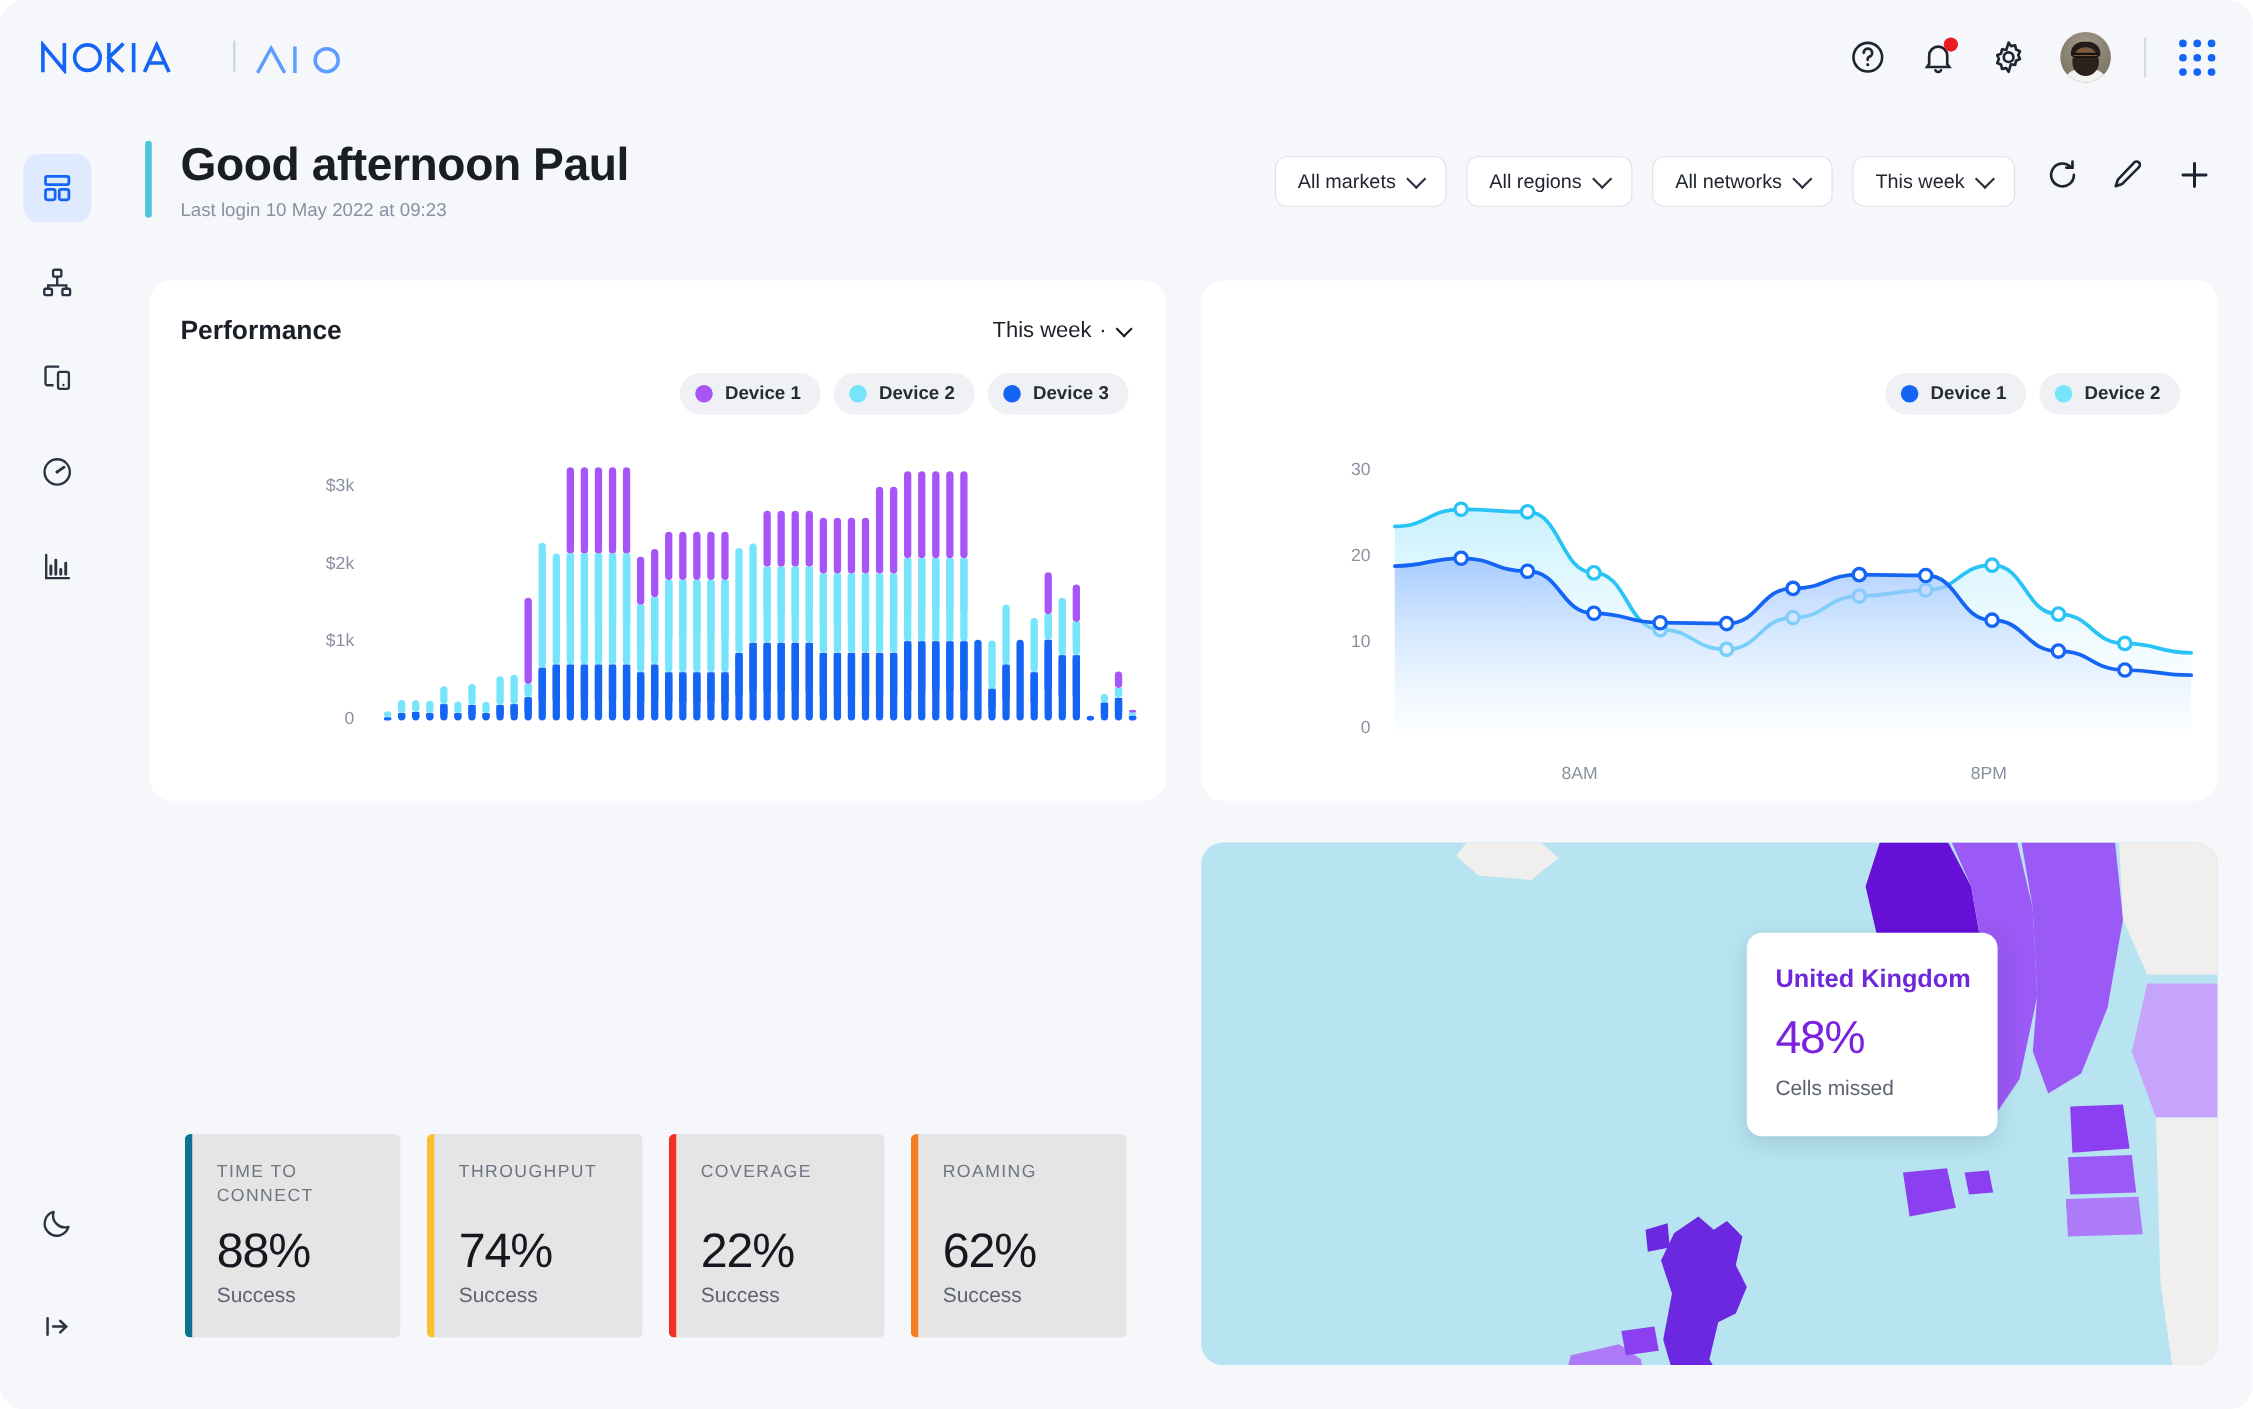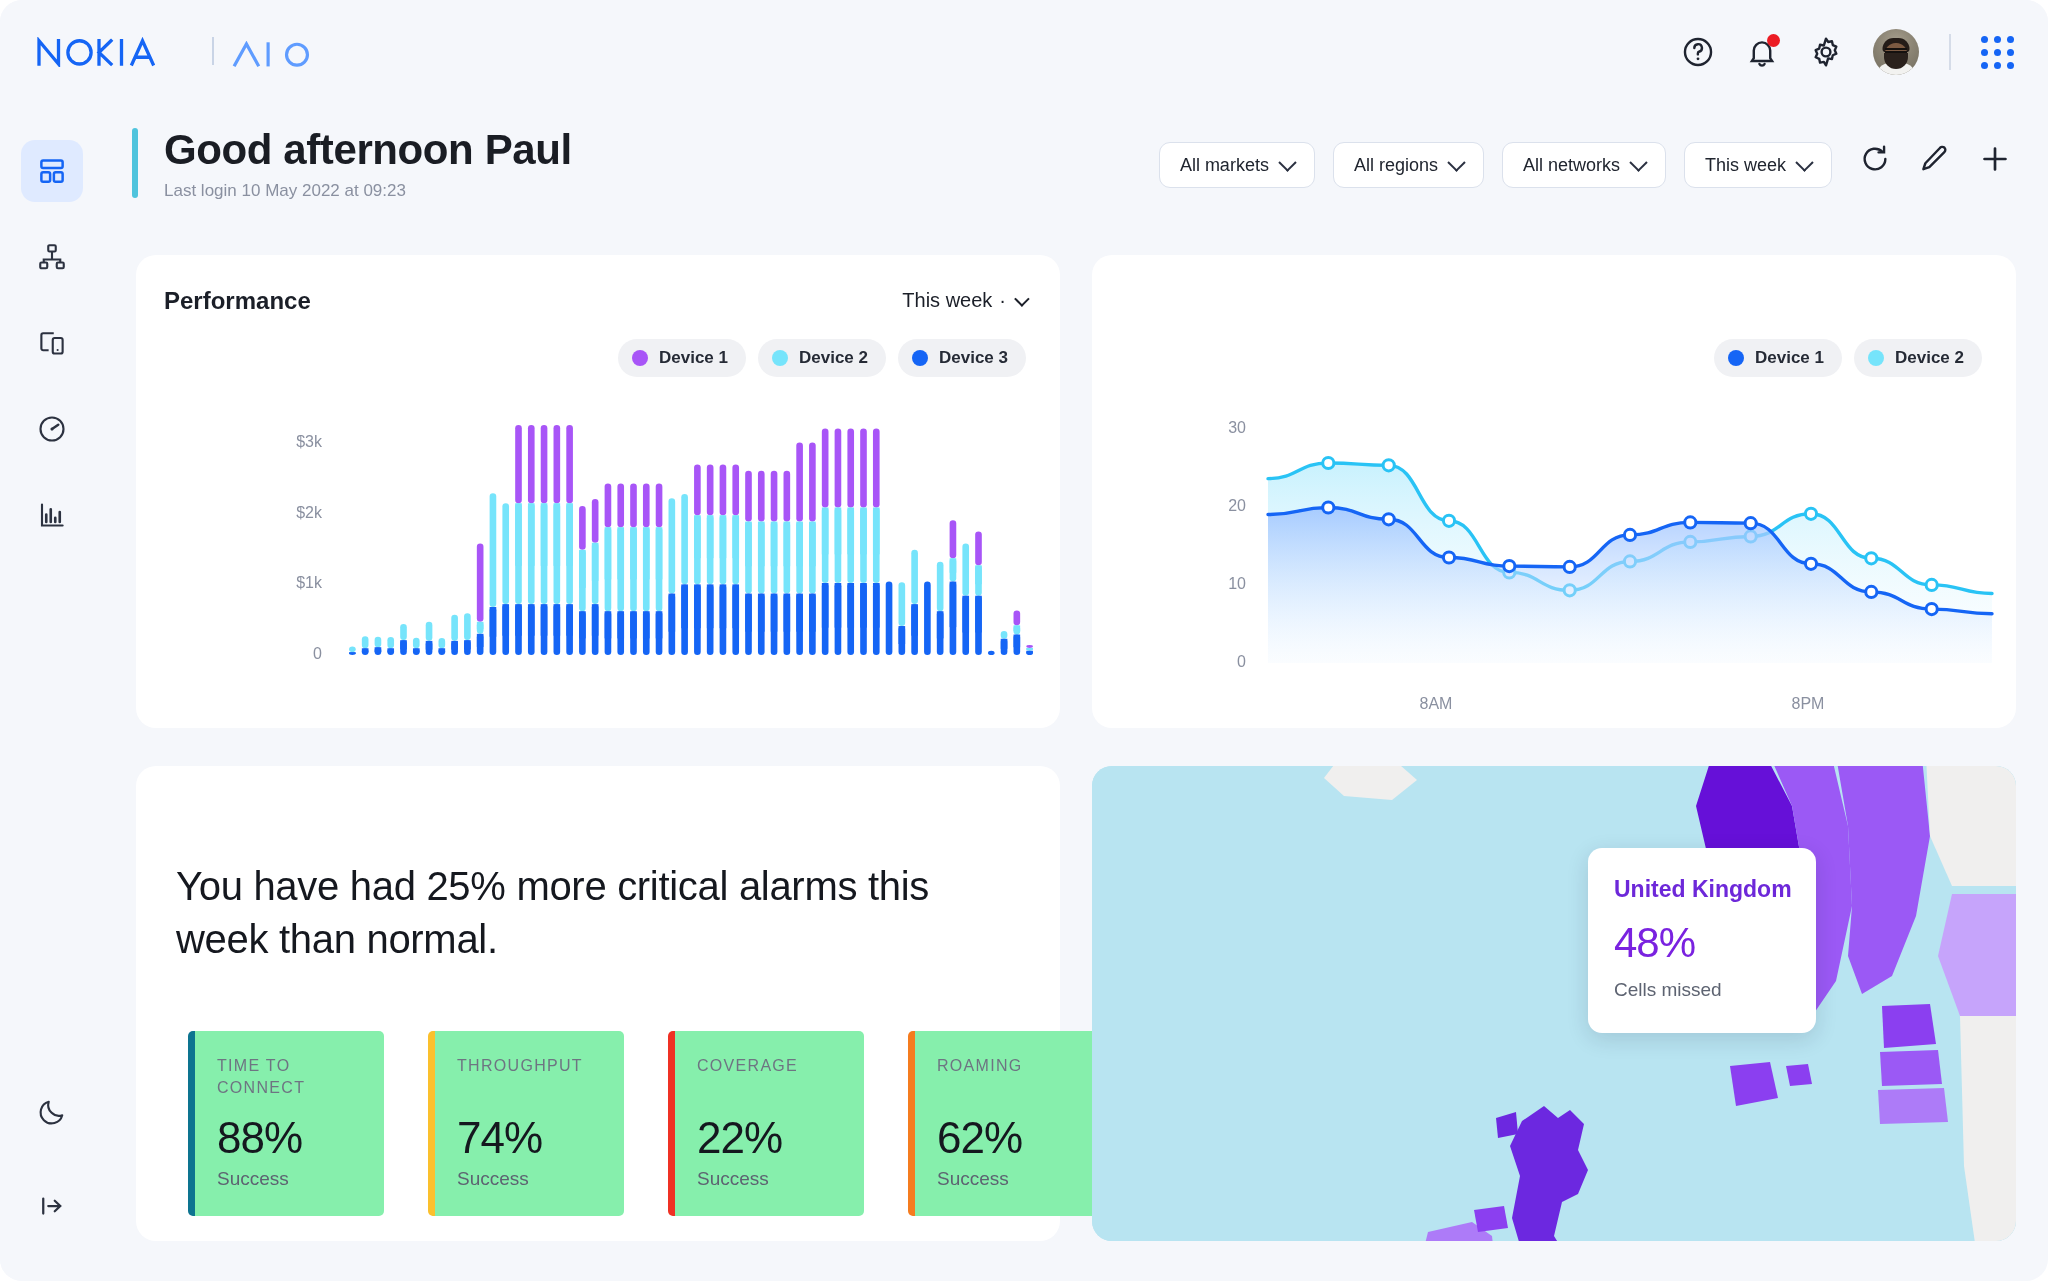--- a/index.html
+++ b/index.html
@@ -124,22 +124,22 @@
 
   .axis-label { position: absolute; font-size: 16px; color: #8a90a0; }
 
   
   #alarm-head {
     position: absolute; left: 40px; top: 94px; width: 820px;
     font-size: 40px; line-height: 1.33; color: #15181f; font-weight: 400; letter-spacing: -0.3px;
   }
   #kpis { position: absolute; left: 168px; top: 1031px; display: flex; gap: 24px; }
   .kpi {
-    width: 196px; height: 185px; background: #86efac; border-radius: 5px;
-    border-left: 7px solid #000; padding: 24px 0 0 22px; position: relative; margin-left: 20px;
+    width: 196px; height: 185px; background: #e5e5e5; border-radius: 5px;
+    border-left: 7px solid #000; padding: 24px 0 0 22px; position: relative;
   }
   .kpi-label { font-size: 16px; letter-spacing: 1.3px; color: #6e7482; line-height: 1.35; text-transform: uppercase; }
   .kpi-value { position: absolute; left: 22px; top: 82px; font-size: 44px; color: #15181f; font-weight: 400; letter-spacing: -1px; }
   .kpi-sub { position: absolute; left: 22px; bottom: 26px; font-size: 19px; color: #5d6371; }
 
   
   #map-tip {
     position: absolute; left: 1588px; top: 848px; width: 228px; height: 185px;
     background: #ffffff; border-radius: 14px; box-shadow: 0 6px 22px rgba(20,30,60,.14);
     padding: 28px 0 0 26px;
@@ -621,23 +621,20 @@
         <circle cx="477.7" cy="311.9" r="5.6" fill="#ffffff" stroke="#1565f5" stroke-width="3"></circle>
         <circle cx="538.0" cy="279.9" r="5.6" fill="#ffffff" stroke="#1565f5" stroke-width="3"></circle>
         <circle cx="598.3" cy="267.4" r="5.6" fill="#ffffff" stroke="#1565f5" stroke-width="3"></circle>
         <circle cx="658.7" cy="268.2" r="5.6" fill="#ffffff" stroke="#1565f5" stroke-width="3"></circle>
         <circle cx="719.0" cy="308.8" r="5.6" fill="#ffffff" stroke="#1565f5" stroke-width="3"></circle>
         <circle cx="779.3" cy="336.9" r="5.6" fill="#ffffff" stroke="#1565f5" stroke-width="3"></circle>
         <circle cx="839.7" cy="354.1" r="5.6" fill="#ffffff" stroke="#1565f5" stroke-width="3"></circle>
       </svg>
   </div>
 
-  <div class="card" id="card-alarm">
-    <div id="alarm-head">You have had 25% more critical alarms this week than normal.</div>
-  </div>
   <div id="kpis">
       <div class="kpi" style="border-left-color: rgb(13, 116, 144);">
         <div class="kpi-label">TIME TO CONNECT</div>
         <div class="kpi-value">88%</div>
         <div class="kpi-sub">Success</div>
       </div>
       <div class="kpi" style="border-left-color: rgb(251, 192, 45);">
         <div class="kpi-label">THROUGHPUT</div>
         <div class="kpi-value">74%</div>
         <div class="kpi-sub">Success</div>

